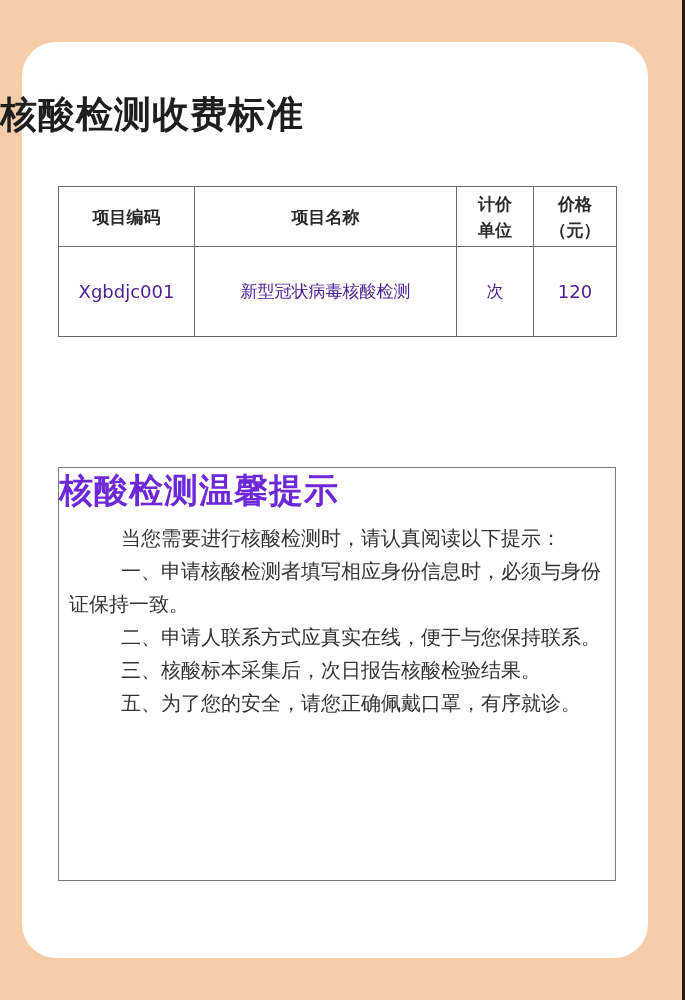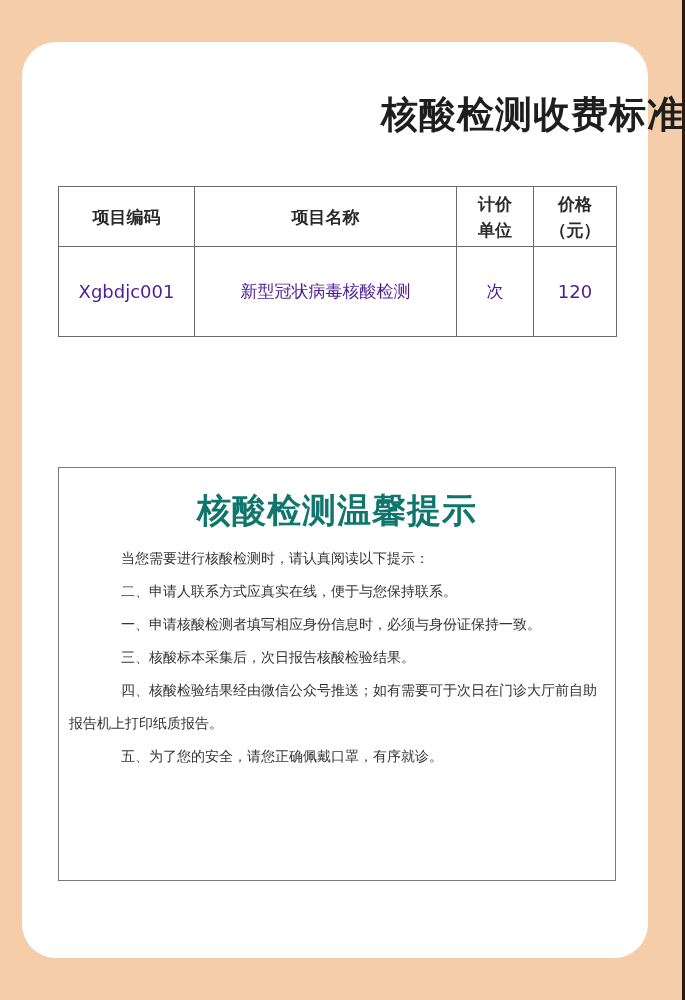--- a/index.html
+++ b/index.html
@@ -6,42 +6,42 @@
   body {
     width:685px; height:1000px; background:#f5cda9; position:relative; overflow:hidden;
     font-family:"DejaVu Sans", sans-serif; color:#333;
   }
   .edge { position:absolute; right:0; top:0; width:3px; height:1000px; background:#2a1a14; }
   .card {
     position:absolute; left:22px; top:42px; width:626px; height:916px;
     background:#fff; border-radius:34px;
   }
   .title {
-    position:absolute; left:0; top:90px; width:685px; text-align:right;
+    position:absolute; left:0; top:90px; width:685px; text-align:left;
     font-size:37px; font-weight:bold; color:#1e1e1e; letter-spacing:1px;
   }
   table.fees {
     position:absolute; left:58px; top:186px; width:558px; border-collapse:collapse;
     table-layout:fixed;
   }
   table.fees td, table.fees th {
     border:1.5px solid #6b6b6b; text-align:center; vertical-align:middle; padding:0;
   }
   table.fees th { height:59px; font-size:17px; font-weight:bold; color:#2a2a2a; line-height:26px; }
   table.fees td { height:89px; font-size:17px; color:#4c1d95; }
   table.fees td.code { font-size:18px; color:#4c1d95; }
   .tips {
     position:absolute; left:58px; top:467px; width:556px; height:412px;
     border:1.5px solid #7a7a7a;
   }
   .tips-title {
-    text-align:center; font-size:34px; font-weight:bold; color:#0f766e;
-    margin-top:20px; letter-spacing:1px;
+    font-size:34px; font-weight:bold; color:#6d28d9;
+    margin-top:0; letter-spacing:1px;
   }
-  .tips-body { padding:0 10px 0 10px; font-size:14px; color:#333; line-height:33px; margin-top:8px; }
+  .tips-body { padding:0 10px 0 10px; font-size:20px; color:#333; line-height:33px; margin-top:8px; }
   .tips-body p { margin:0; text-indent:52px; }
 </style>
 </head>
 <body>
 
 <div class="edge"></div>
 
 <div class="card"></div>
 
 <div class="title">核酸检测收费标准</div>
@@ -72,19 +72,18 @@
     <td>次</td>
     <td class="code">120</td>
   </tr>
 </tbody>
   </table>
 
 <div class="tips">
   <div class="tips-title">核酸检测温馨提示</div>
   <div class="tips-body">
     <p>当您需要进行核酸检测时，请认真阅读以下提示：</p>
+    <p>一、申请核酸检测者填写相应身份信息时，必须与身份证保持一致。</p>
     <p>二、申请人联系方式应真实在线，便于与您保持联系。</p>
-    <p>一、申请核酸检测者填写相应身份信息时，必须与身份证保持一致。</p>
     <p>三、核酸标本采集后，次日报告核酸检验结果。</p>
-    <p>四、核酸检验结果经由微信公众号推送；如有需要可于次日在门诊大厅前自助报告机上打印纸质报告。</p>
     <p>五、为了您的安全，请您正确佩戴口罩，有序就诊。</p>
   </div>
 </div>
 
 </body></html>

